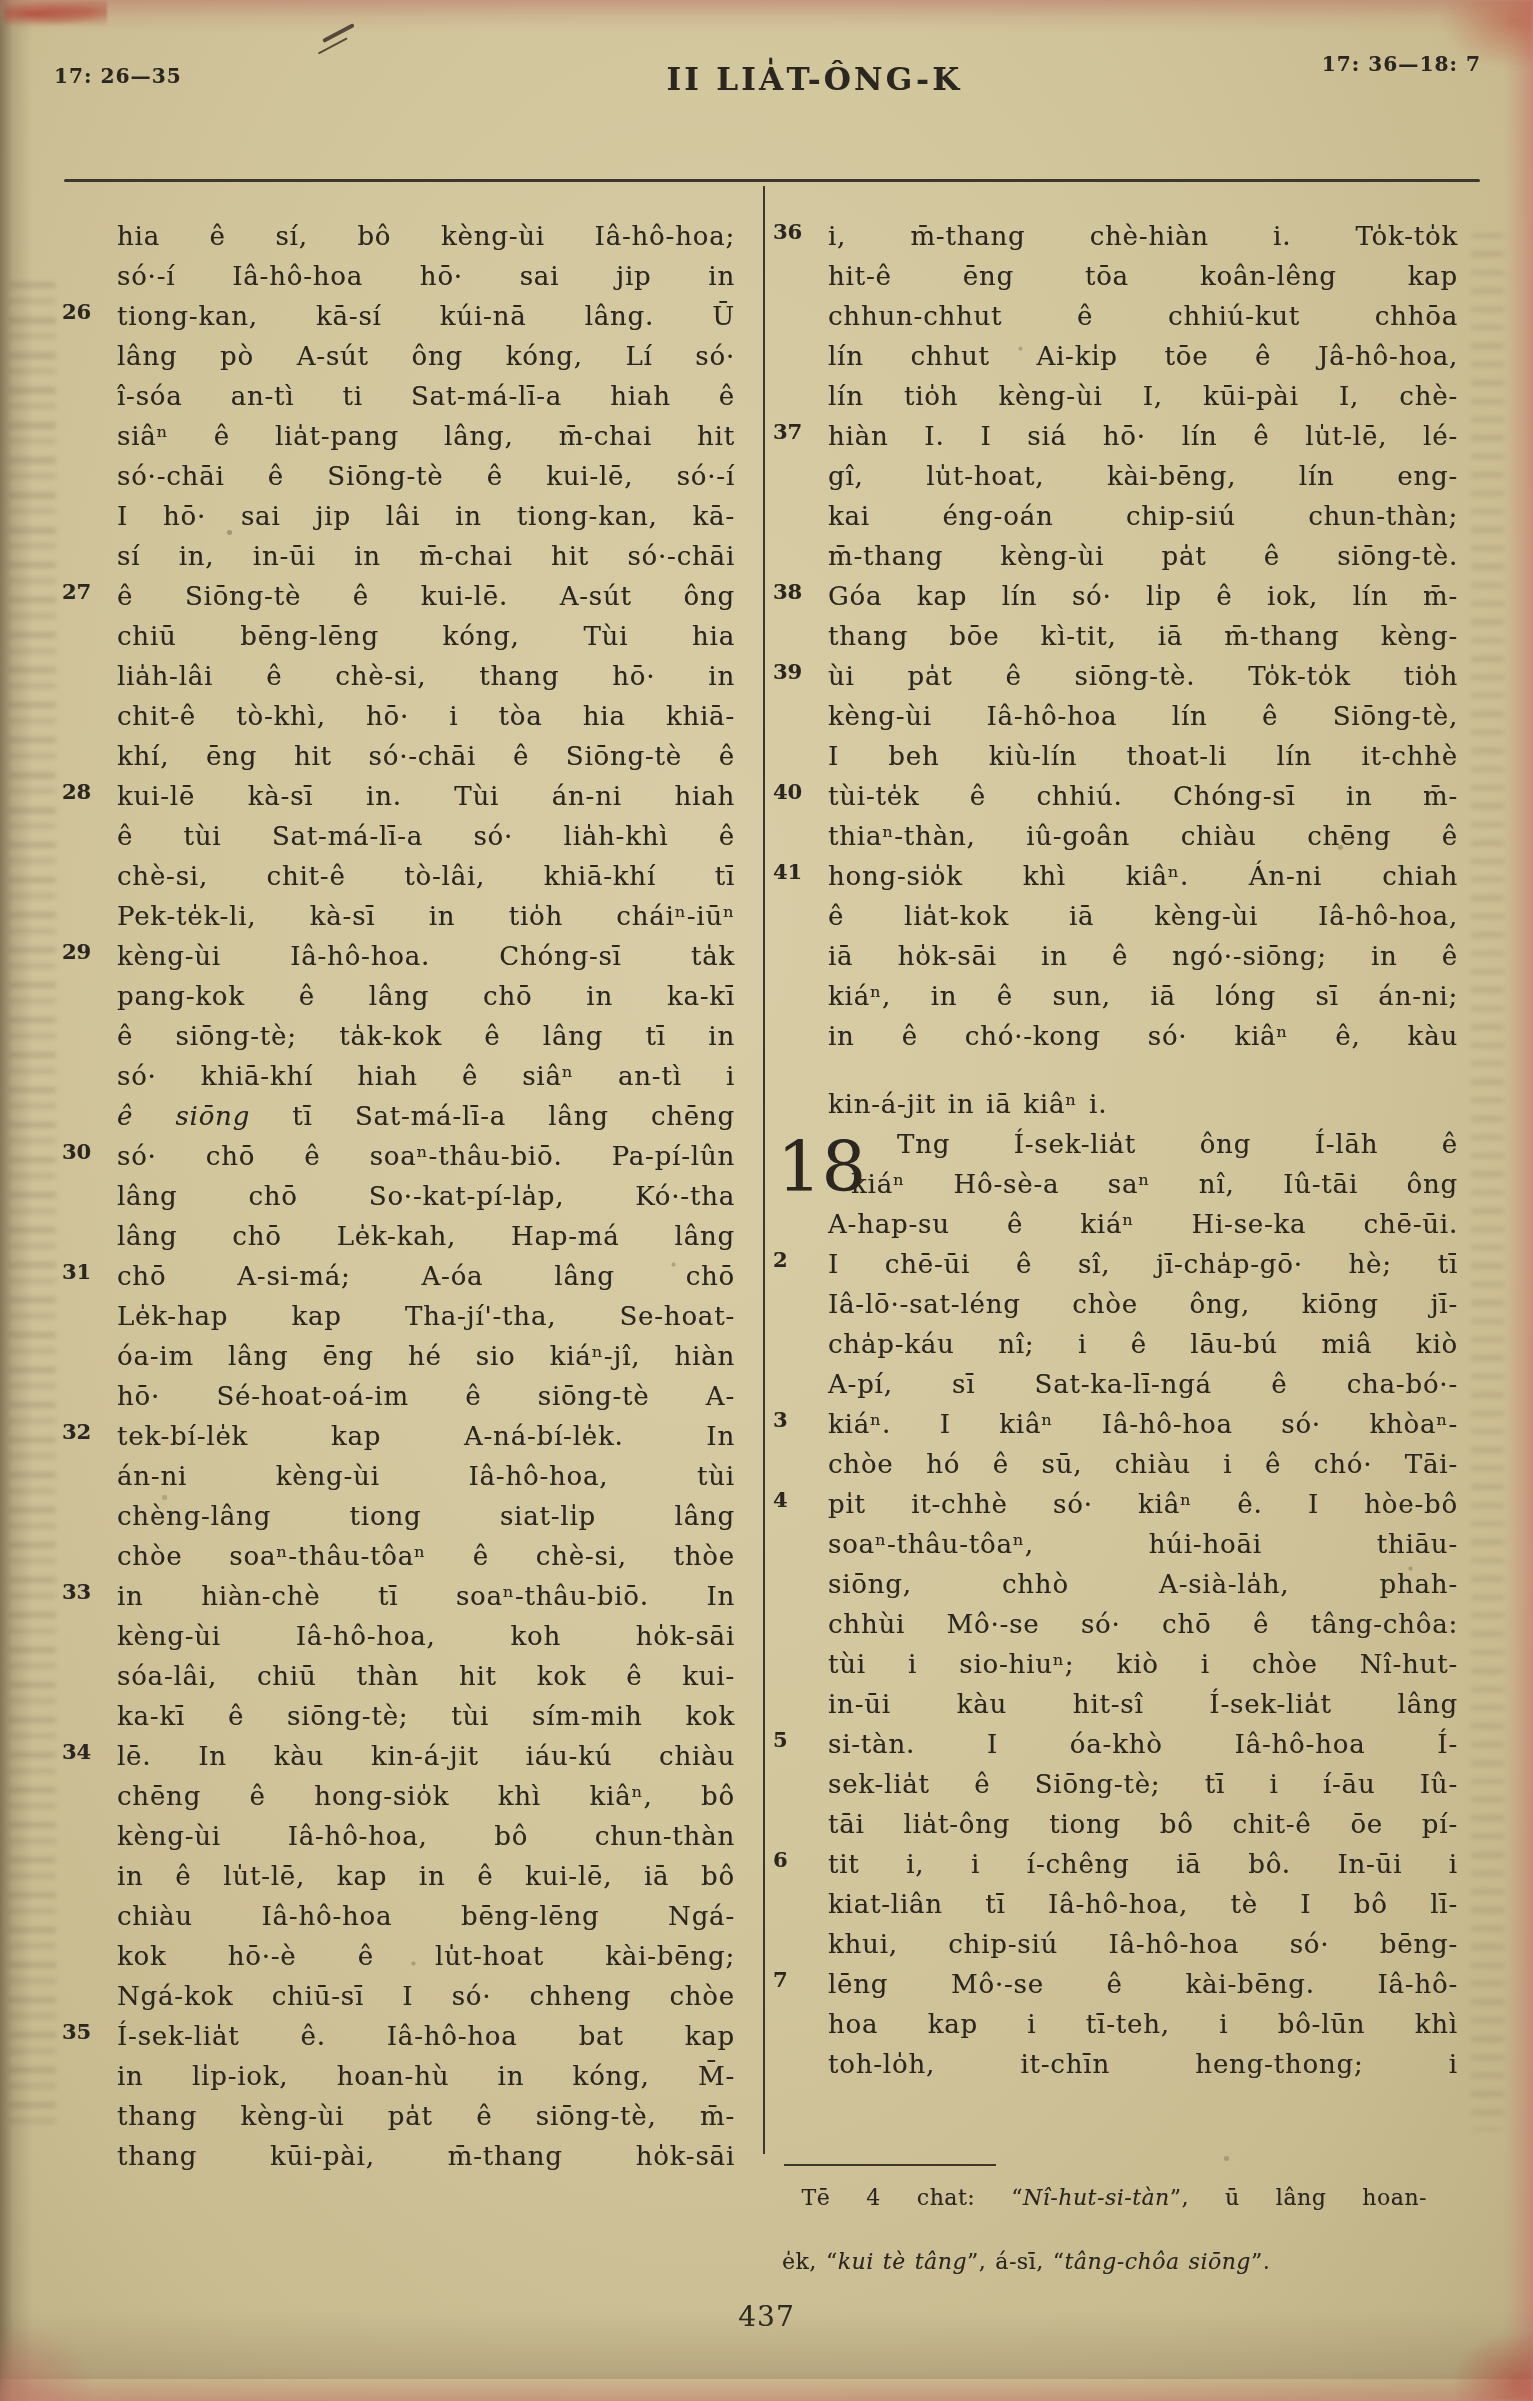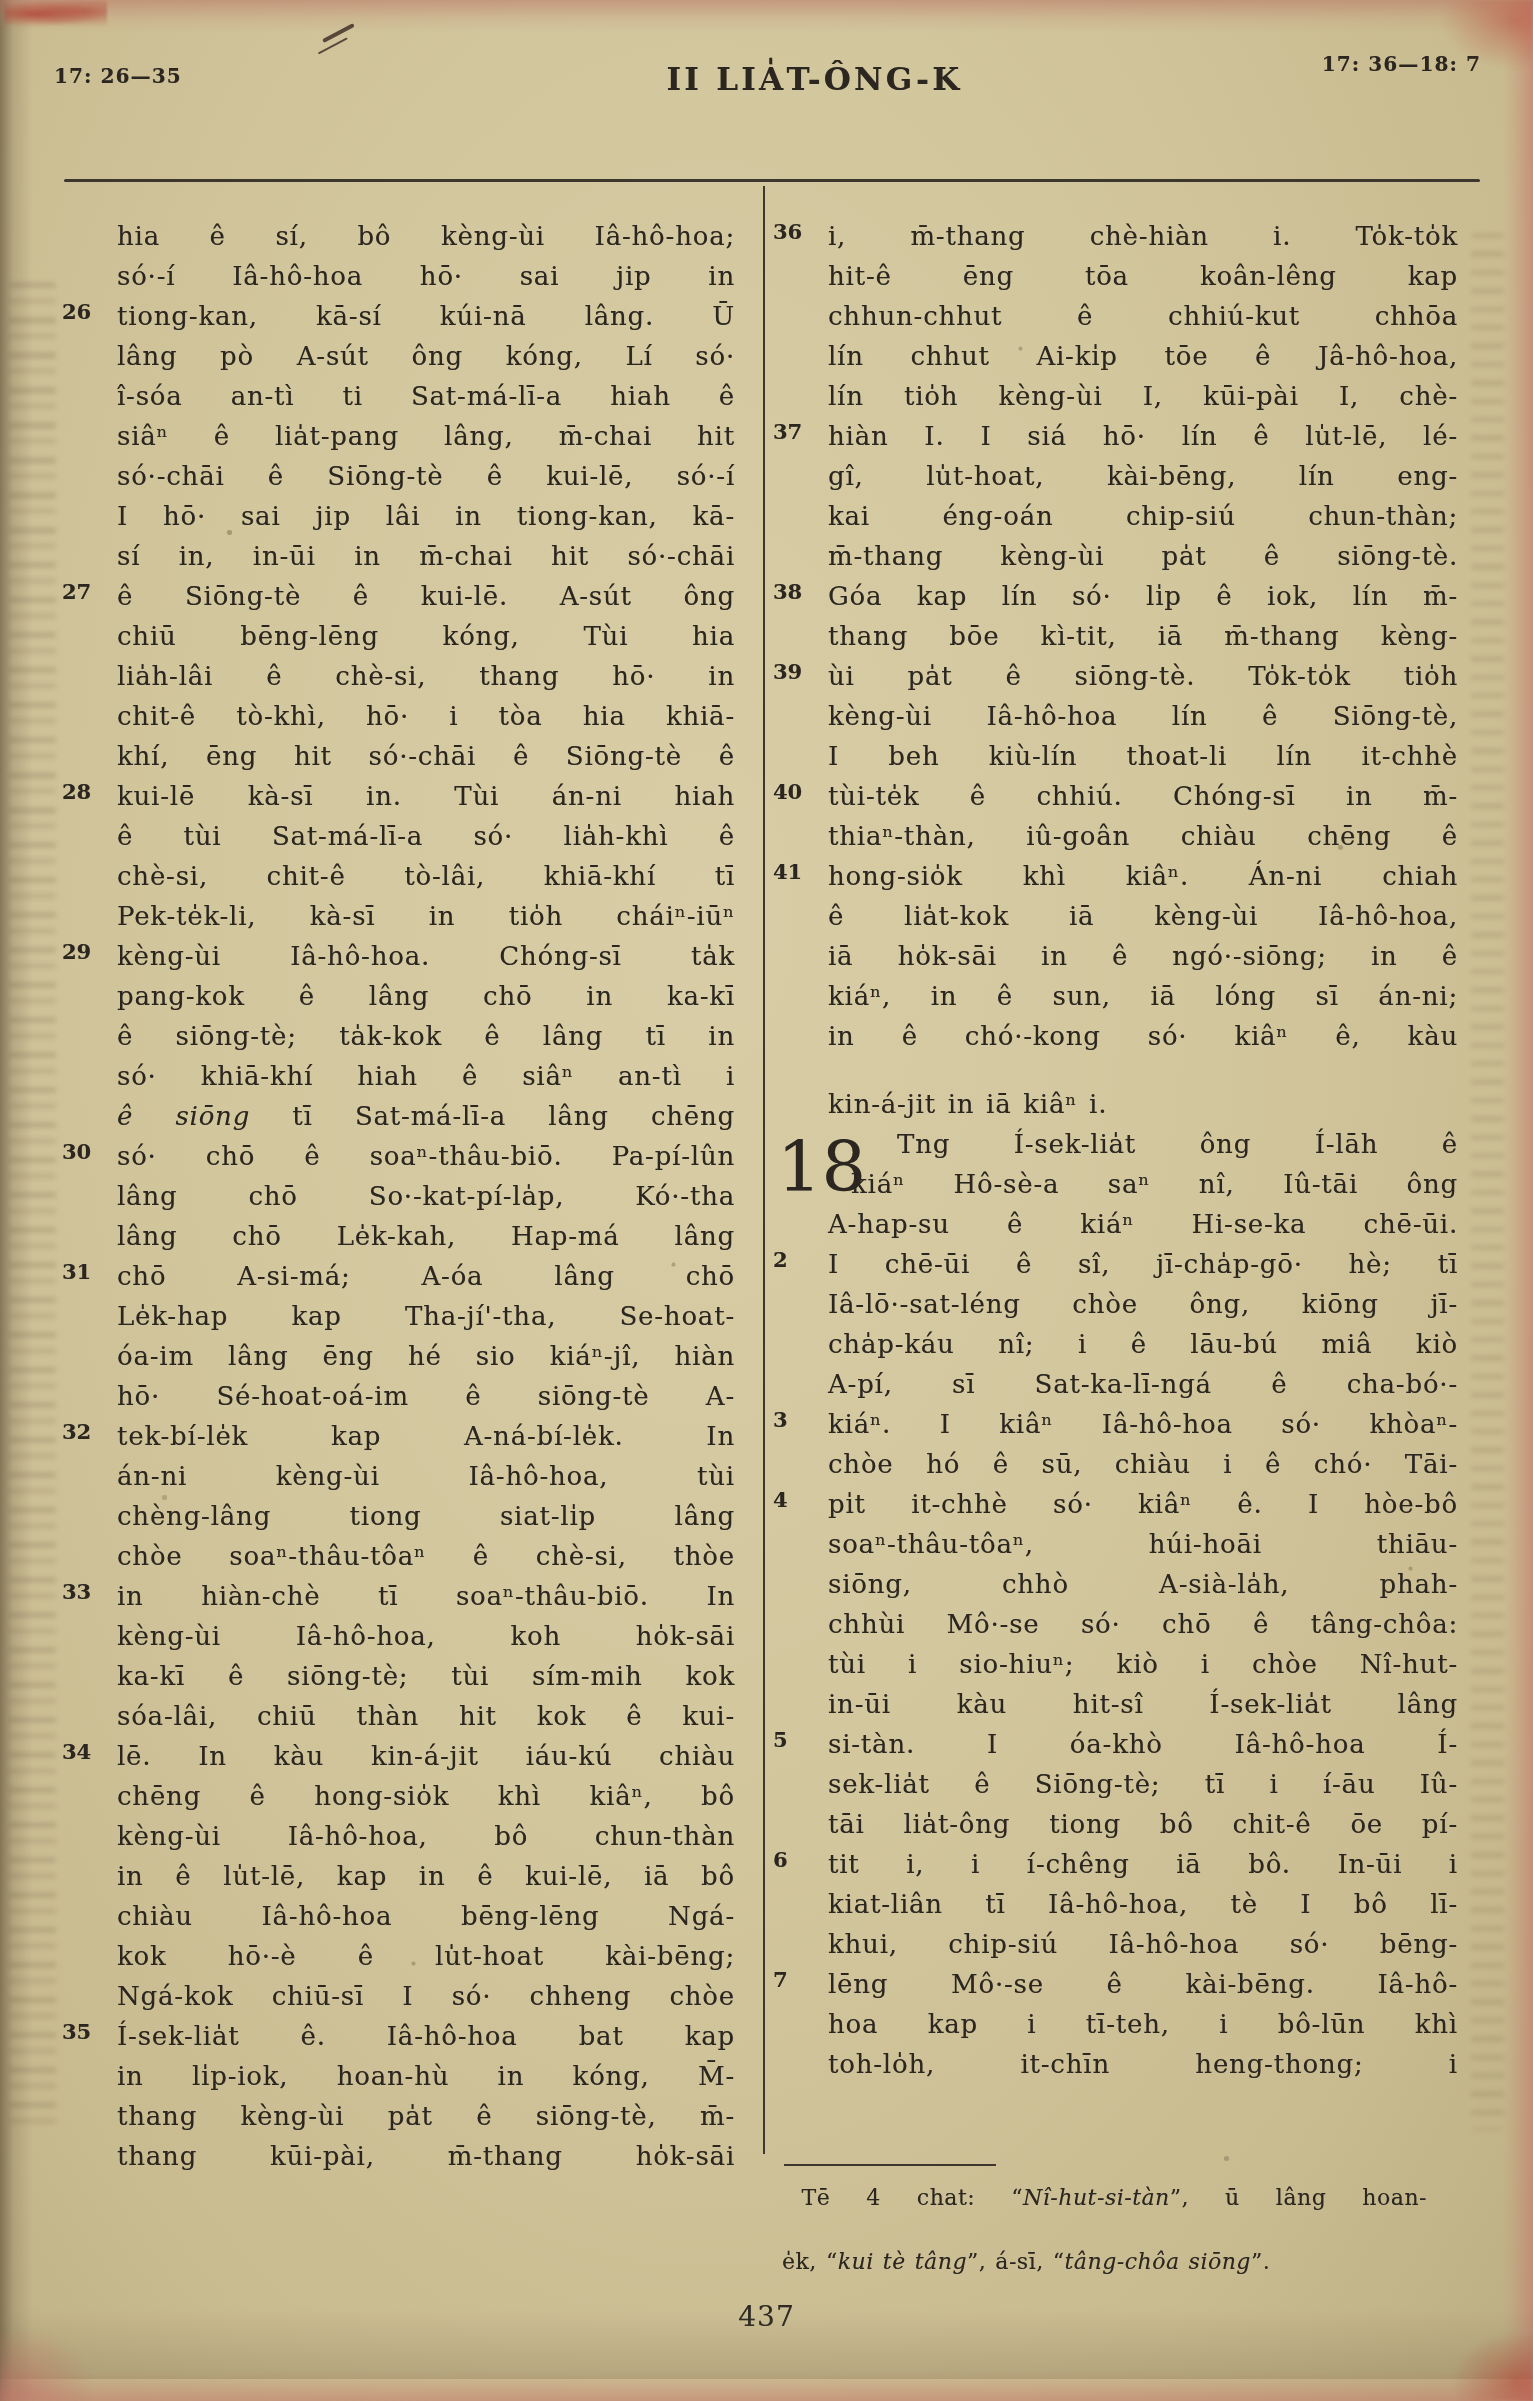--- a/index.html
+++ b/index.html
@@ -129,22 +129,22 @@
       <div class="line"><span class="vnum">31</span><span class="ltext">chō A-si-má; A-óa lâng chō</span></div>
       <div class="line"><span class="ltext">Le̍k-hap kap Tha-jí'-tha, Se-hoat-</span></div>
       <div class="line"><span class="ltext">óa-im lâng ēng hé sio kiáⁿ-jî, hiàn</span></div>
       <div class="line"><span class="ltext">hō· Sé-hoat-oá-im ê siōng-tè A-</span></div>
       <div class="line"><span class="vnum">32</span><span class="ltext">tek-bí-le̍k kap A-ná-bí-le̍k.  In</span></div>
       <div class="line"><span class="ltext">án-ni kèng-ùi Iâ-hô-hoa, tùi</span></div>
       <div class="line"><span class="ltext">chèng-lâng tiong siat-li̍p lâng</span></div>
       <div class="line"><span class="ltext">chòe soaⁿ-thâu-tôaⁿ ê chè-si, thòe</span></div>
       <div class="line"><span class="vnum">33</span><span class="ltext">in hiàn-chè tī soaⁿ-thâu-biō.  In</span></div>
       <div class="line"><span class="ltext">kèng-ùi Iâ-hô-hoa, koh ho̍k-sāi</span></div>
+      <div class="line"><span class="ltext">sóa-lâi, chiū thàn hit kok ê kui-</span></div>
       <div class="line"><span class="ltext">ka-kī ê siōng-tè; tùi sím-mih kok</span></div>
-      <div class="line"><span class="ltext">sóa-lâi, chiū thàn hit kok ê kui-</span></div>
       <div class="line"><span class="vnum">34</span><span class="ltext">lē.  In kàu kin-á-jit iáu-kú chiàu</span></div>
       <div class="line"><span class="ltext">chēng ê hong-sio̍k khì kiâⁿ, bô</span></div>
       <div class="line"><span class="ltext">kèng-ùi Iâ-hô-hoa, bô chun-thàn</span></div>
       <div class="line"><span class="ltext">in ê lu̍t-lē, kap in ê kui-lē, iā bô</span></div>
       <div class="line"><span class="ltext">chiàu Iâ-hô-hoa bēng-lēng Ngá-</span></div>
       <div class="line"><span class="ltext">kok hō·-è ê lu̍t-hoat kài-bēng;</span></div>
       <div class="line"><span class="ltext">Ngá-kok chiū-sī I só· chheng chòe</span></div>
       <div class="line"><span class="vnum">35</span><span class="ltext">Í-sek-lia̍t ê.  Iâ-hô-hoa bat kap</span></div>
       <div class="line"><span class="ltext">in li̍p-iok, hoan-hù in kóng, M̄-</span></div>
       <div class="line"><span class="ltext">thang kèng-ùi pa̍t ê siōng-tè, m̄-</span></div>

